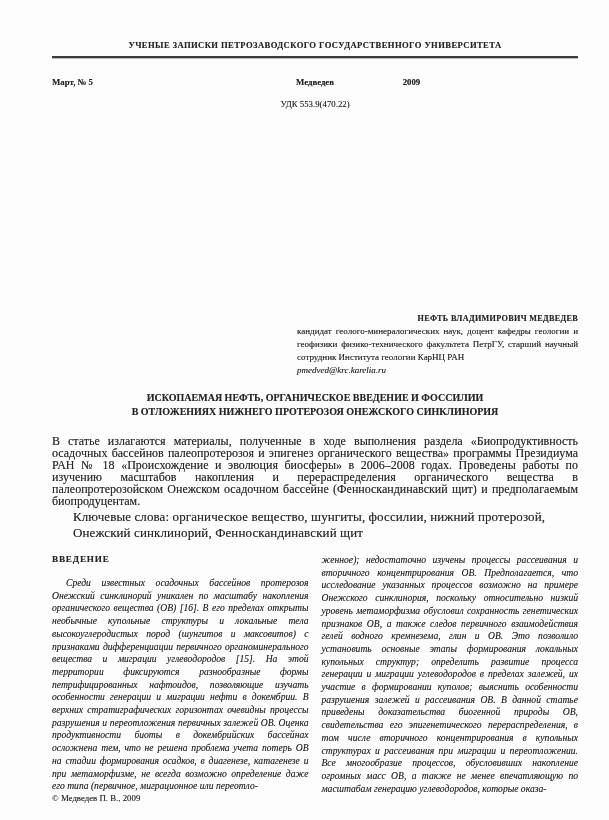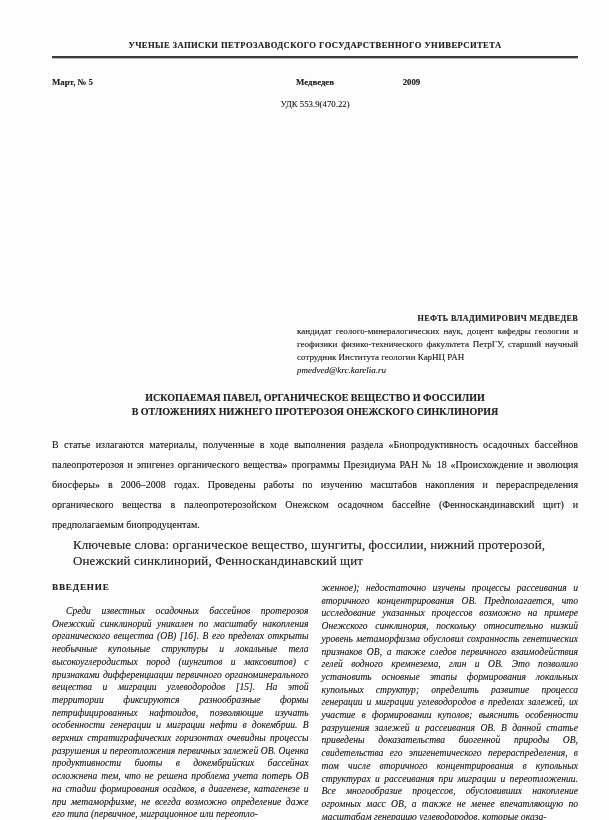--- a/index.html
+++ b/index.html
@@ -30,21 +30,21 @@
   
   .author-block { margin-top:205px; width:281px; margin-left:auto; }
   .author-name { font-size:8.2px; font-weight:700; text-align:right; letter-spacing:0.3px; }
   .author-affiliation { font-size:9px; line-height:13px; text-align:justify; margin-top:2px; }
   .author-email { font-size:9px; font-style:italic; margin-top:1px; }
 
   
   .article-title { margin-top:16px; text-align:center; font-weight:700; font-size:10px; line-height:13.5px; }
 
   
-  .abstract { margin-top:17px; font-size:10px; line-height:20px; text-align:justify; }
+  .abstract { margin-top:17px; font-size:12px; line-height:12px; text-align:justify; }
   .keywords { margin-top:2px; font-size:13px; letter-spacing:0.1px;padding-left:21px; }
 
   
   .cols { display:flex; gap:13px; margin-top:13px; }
   .col { flex:1; min-width:0; }
   .intro-heading { font-size:9.2px; font-weight:700; letter-spacing:0.8px; }
   .body-par { font-size:9.6px; line-height:12.7px; text-align:justify;font-style:italic; }
   .body-par.first { margin-top:13px; text-indent:14px; }
   .copyright { font-size:8.8px; }
 </style>
@@ -66,21 +66,21 @@
 
     <div class="udk">УДК 553.9(470.22)</div>
 
     <div class="author-block">
       <div class="author-name">НЕФТЬ ВЛАДИМИРОВИЧ МЕДВЕДЕВ</div>
       <div class="author-affiliation">кандидат геолого-минералогических наук, доцент кафедры геологии и геофизики физико-технического факультета ПетрГУ, старший научный сотрудник Института геологии КарНЦ РАН</div>
       <div class="author-email">pmedved@krc.karelia.ru</div>
     </div>
 
     <div class="article-title">
-      <div>ИСКОПАЕМАЯ ПАВЕЛ, ОРГАНИЧЕСКОЕ ВЕЩЕСТВО И ФОССИЛИИ</div>
+      <div>ИСКОПАЕМАЯ НЕФТЬ, ОРГАНИЧЕСКОЕ ВВЕДЕНИЕ И ФОССИЛИИ</div>
       <div>В ОТЛОЖЕНИЯХ НИЖНЕГО ПРОТЕРОЗОЯ ОНЕЖСКОГО СИНКЛИНОРИЯ</div>
     </div>
 
     <div class="abstract">В статье излагаются материалы, полученные в ходе выполнения раздела «Биопродуктивность осадочных бассейнов палеопротерозоя и эпигенез органического вещества» программы Президиума РАН № 18 «Происхождение и эволюция биосферы» в 2006–2008 годах. Проведены работы по изучению масштабов накопления и перераспределения органического вещества в палеопротерозойском Онежском осадочном бассейне (Фенноскандинавский щит) и предполагаемым биопродуцентам.</div>
 
     <div class="keywords">Ключевые слова: органическое вещество, шунгиты, фоссилии, нижний протерозой, Онежский синклинорий, Фенноскандинавский щит</div>
 
     <div class="cols">
       <div class="col">
         <div class="intro-heading">ВВЕДЕНИЕ</div>

